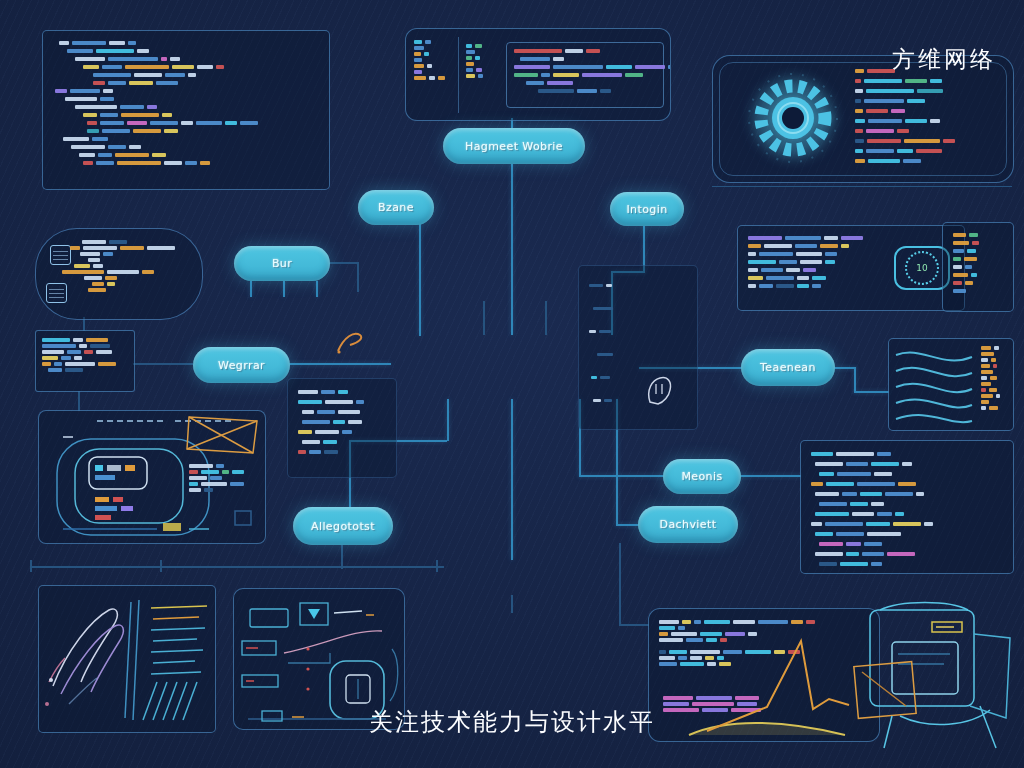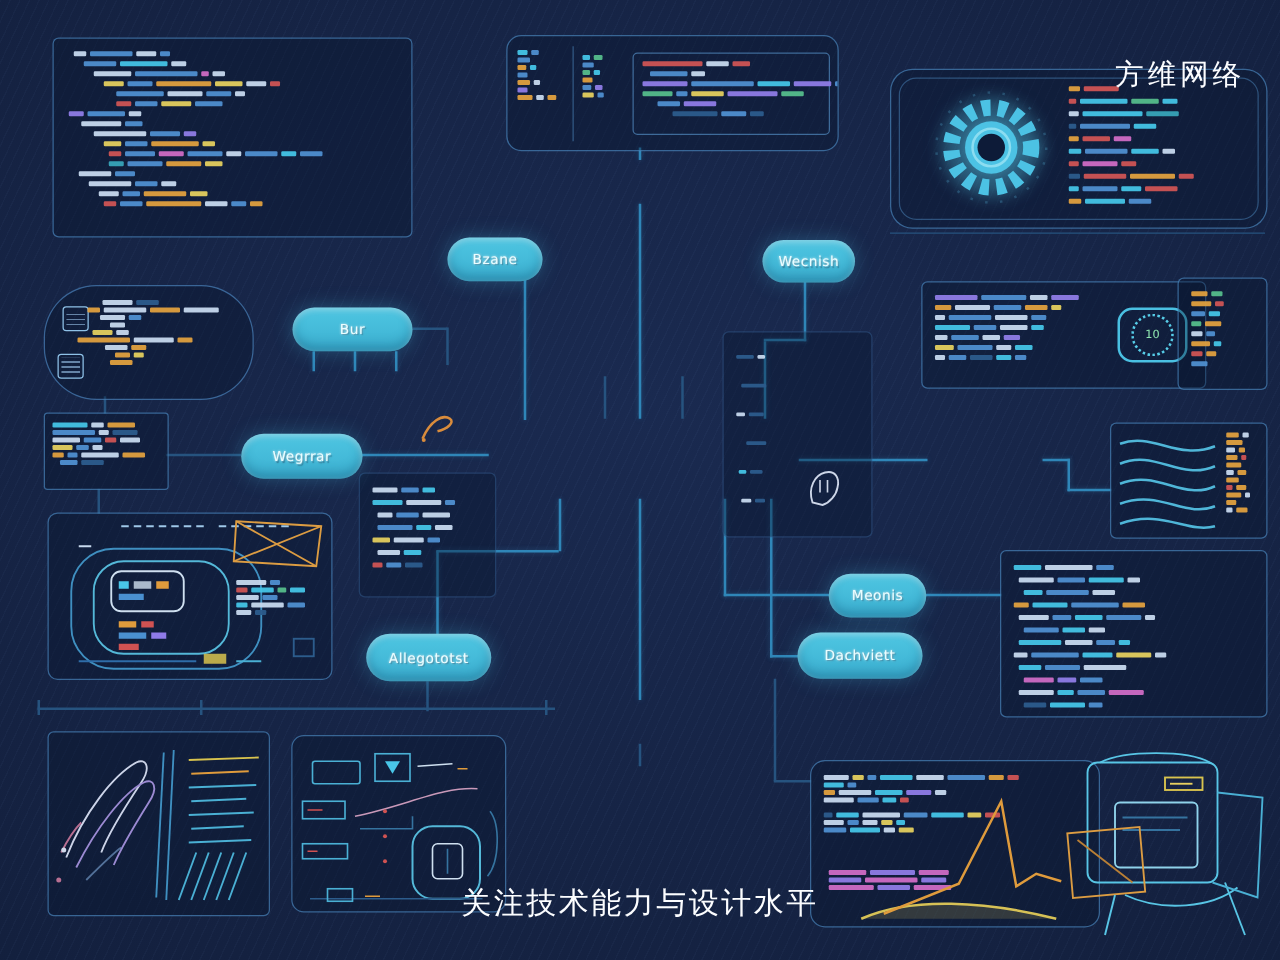--- a/index.html
+++ b/index.html
@@ -911,31 +911,37 @@
   <svg width="32" height="30" viewBox="0 0 32 30" style="position:absolute;left:334px;top:327px;z-index:2;">
     <path d="M4,24 C10,10 20,4 26,8 C30,11 24,16 16,18" fill="none" stroke="#d98c3c" stroke-width="2"></path>
     <circle cx="5" cy="25" r="1.6" fill="#d98c3c"></circle>
   </svg>
   <svg width="36" height="40" viewBox="0 0 36 40" style="position:absolute;left:642px;top:372px;z-index:2;">
     <path d="M8,30 C4,18 10,8 18,6 C26,4 30,10 28,18 C27,24 22,30 16,32 Z" fill="none" stroke="#cdd6e8" stroke-width="1.5"></path>
     <line x1="14" y1="12" x2="14" y2="22" stroke="#cdd6e8" stroke-width="1.3"></line>
     <line x1="20" y1="12" x2="20" y2="22" stroke="#cdd6e8" stroke-width="1.3"></line>
   </svg>
 
+  <div class="node" style="left:443px;top:128px;width:142px;height:36px;">
+      <span>Hagmeet Wobrie</span>
+    </div>
   <div class="node" style="left:358px;top:190px;width:76px;height:35px;">
       <span>Bzane</span>
     </div>
   <div class="node" style="left:610px;top:192px;width:74px;height:34px;">
-      <span>Wecnish</span>
+      <span>Intogin</span>
     </div>
   <div class="node" style="left:234px;top:246px;width:96px;height:35px;">
       <span>Bur</span>
     </div>
   <div class="node" style="left:193px;top:347px;width:97px;height:36px;">
       <span>Wegrrar</span>
+    </div>
+  <div class="node" style="left:741px;top:349px;width:94px;height:37px;">
+      <span>Teaenean</span>
     </div>
   <div class="node" style="left:663px;top:459px;width:78px;height:35px;">
       <span>Meonis</span>
     </div>
   <div class="node" style="left:293px;top:507px;width:100px;height:38px;">
       <span>Allegototst</span>
     </div>
   <div class="node" style="left:638px;top:506px;width:100px;height:37px;">
       <span>Dachviett</span>
     </div>

